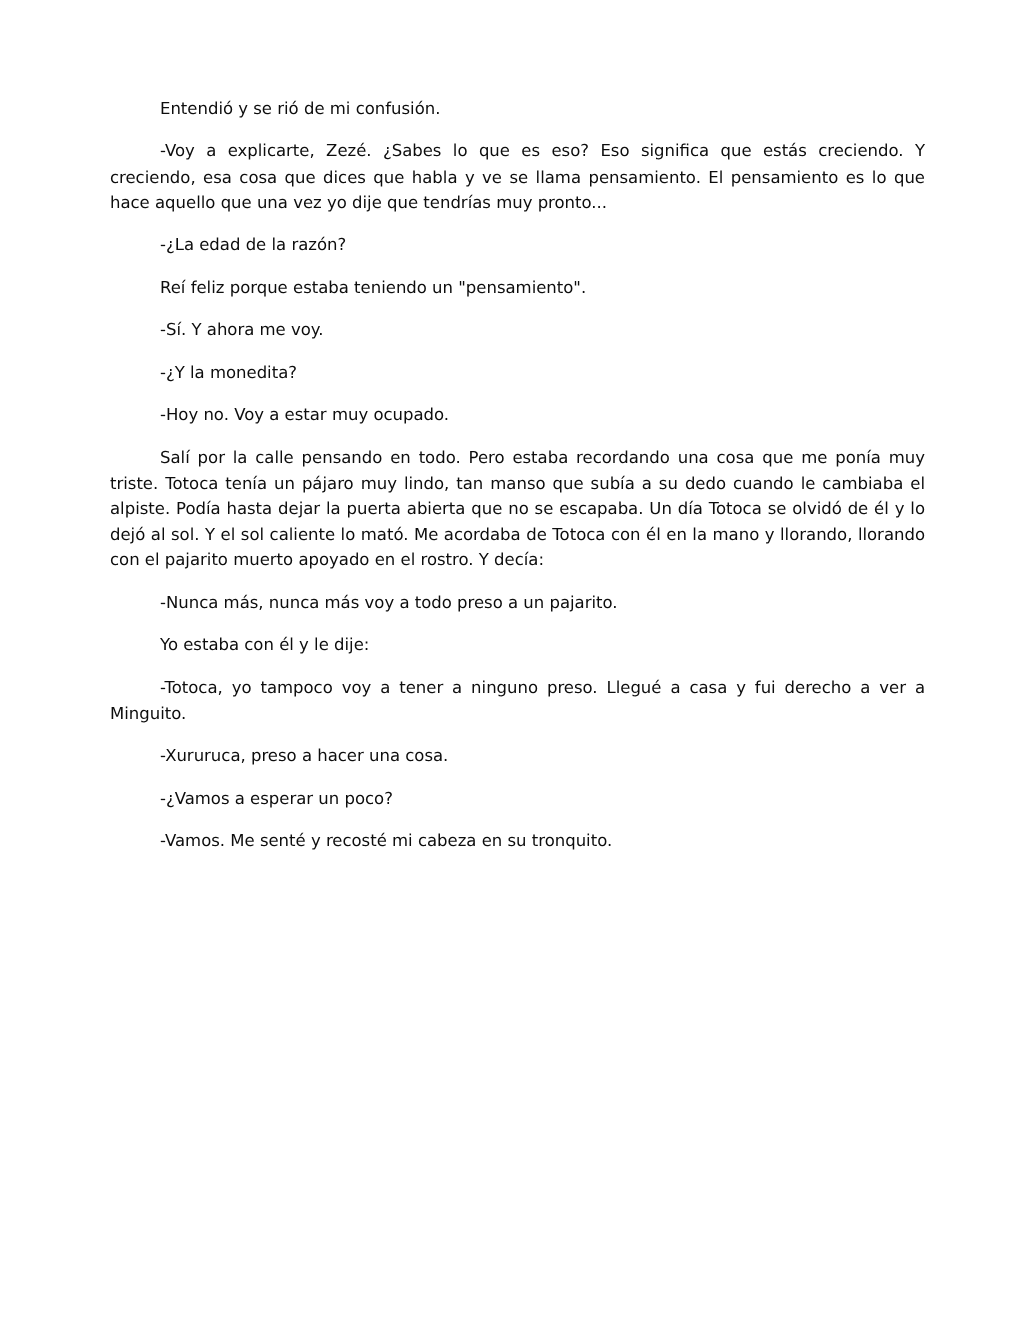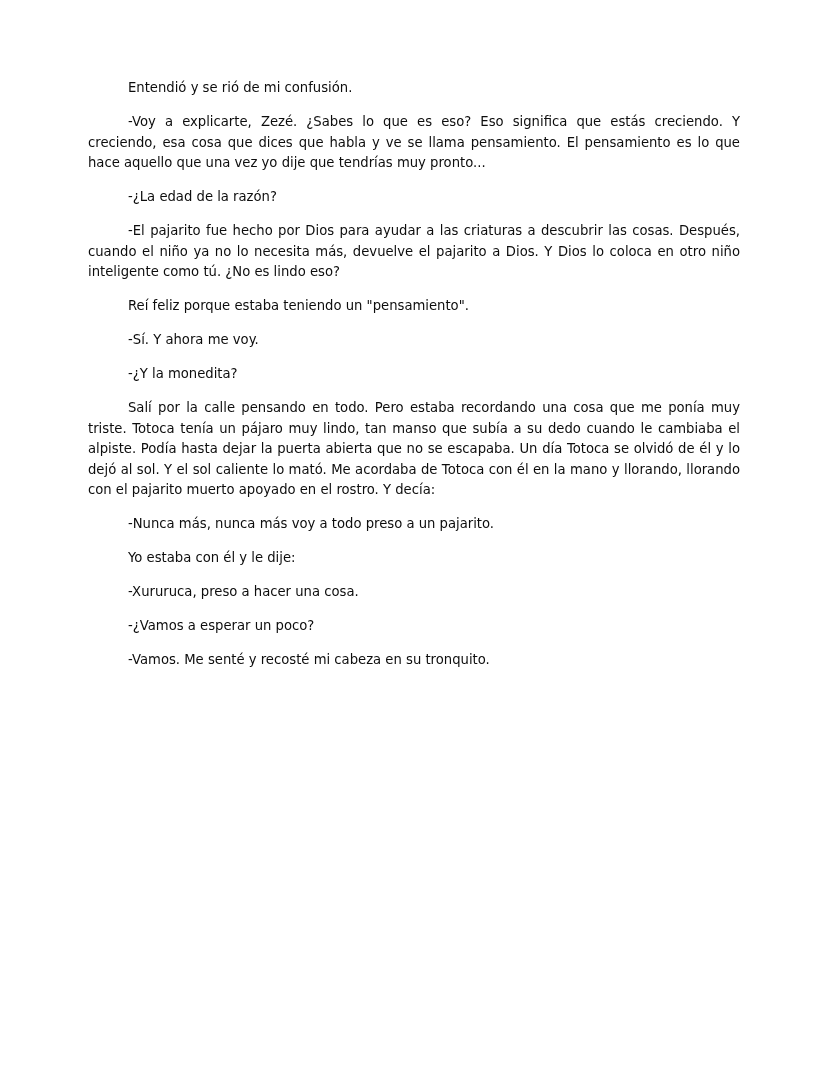--- a/index.html
+++ b/index.html
@@ -39,25 +39,26 @@
 </style>
 </head>
 <body>
 
 <div id="page">
   <div id="body-text">
 
     <p class="para last-left">Entendió y se rió de mi confusión.</p>
     <p class="para">-Voy a explicarte, Zezé. ¿Sabes lo que es eso? Eso significa que estás creciendo. Y creciendo, esa cosa que dices que habla y ve se llama pensamiento. El pensamiento es lo que hace aquello que una vez yo dije que tendrías muy pronto...</p>
     <p class="para last-left">-¿La edad de la razón?</p>
-    <p class="para">-El pajarito fue hecho por Dios para ayudar a las criaturas a descubrir las cosas. Después, cuando el niño ya no lo necesita más, devuelve el pajarito a Dios. Y Dios lo coloca en otro niño inteligente como tú. ¿No es lindo eso?</p>
     <p class="para last-left">Reí feliz porque estaba teniendo    un "pensamiento".</p>
     <p class="para last-left">-Sí. Y ahora me voy.</p>
     <p class="para last-left">-¿Y la monedita?</p>
+    <p class="para last-left">-Hoy no. Voy a estar muy ocupado.</p>
     <p class="para">Salí por la calle pensando en todo. Pero estaba recordando una cosa que me ponía muy triste. Totoca tenía un pájaro muy lindo, tan manso que subía a su dedo cuando le cambiaba el alpiste. Podía hasta dejar la puerta abierta que no se escapaba. Un día Totoca se olvidó de él y lo dejó al sol. Y el sol caliente lo mató. Me acordaba de Totoca con él en la mano y llorando, llorando con el pajarito muerto apoyado en el rostro. Y decía:</p>
     <p class="para last-left">-Nunca más, nunca más voy a todo preso a un pajarito.</p>
     <p class="para last-left">Yo estaba con él y le dije:</p>
+    <p class="para">-Totoca, yo tampoco voy a tener a ninguno preso. Llegué a casa y fui derecho a ver a Minguito.</p>
     <p class="para last-left">-Xururuca, preso a hacer una cosa.</p>
     <p class="para last-left">-¿Vamos a esperar un poco?</p>
     <p class="para last-left">-Vamos. Me senté y recosté mi cabeza en su tronquito.</p>
 
   </div>
 </div>
 
 </body></html>

